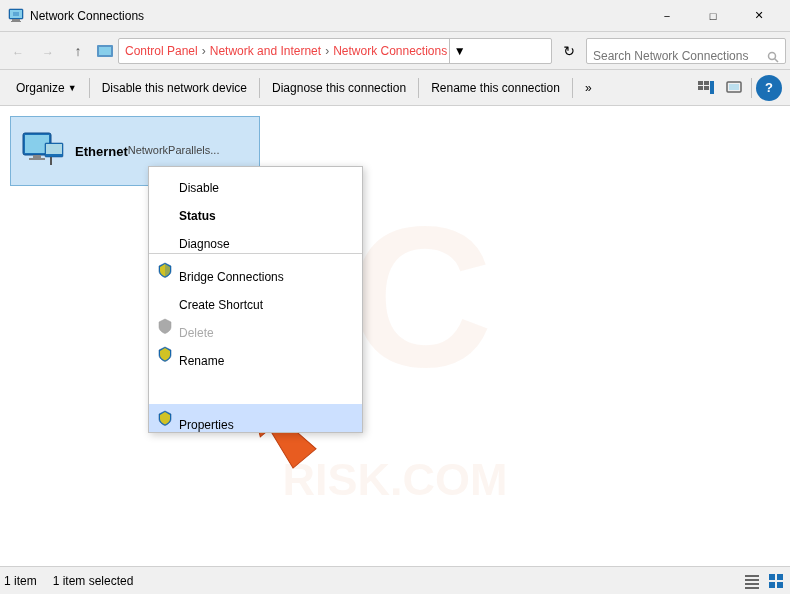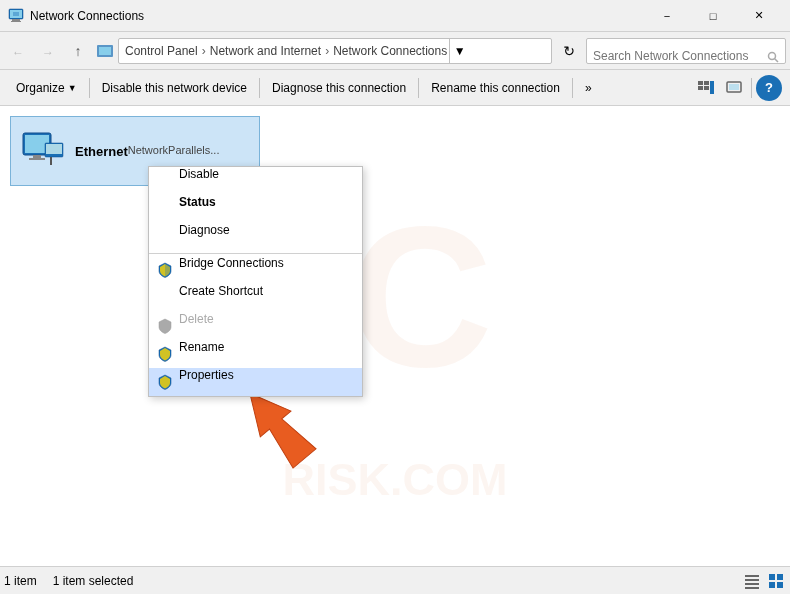--- a/index.html
+++ b/index.html
@@ -76,21 +76,21 @@
       height: 26px;
       background: white;
       border: 1px solid #c0c0c0;
       display: flex;
       align-items: center;
       padding: 0 6px;
       font-size: 12px;
       border-radius: 2px;
     }
     .breadcrumb-separator { margin: 0 4px; color: #666; }
-    .breadcrumb-item { color: #404040; cursor: pointer; }
+    .breadcrumb-item { color: #ef4444; cursor: pointer; }
     .breadcrumb-arrow {
       width: 20px;
       height: 26px;
       display: flex;
       align-items: center;
       justify-content: center;
       cursor: pointer;
       border-left: 1px solid #c0c0c0;
       margin-left: 2px;
     }
@@ -225,29 +225,30 @@
       left: 148px;
       width: 215px;
       background: white;
       border: 1px solid #c0c0c0;
       box-shadow: 2px 2px 8px rgba(0,0,0,0.2);
       z-index: 100;
     }
     .ctx-item {
       height: 28px;
       display: flex;
-      align-items: flex-start;
+      align-items: flex-end;
       padding: 0 12px 0 30px;
       font-size: 12px;
       cursor: pointer;
       position: relative;
       color: #000;
     }
     .ctx-item.highlighted {
       background: #cce0ff;
+      margin-top: 36px;
     }
     .ctx-item.bold { font-weight: bold; }
     .ctx-item.disabled { color: #aaa; cursor: default; }
     .ctx-separator {
       height: 1px;
       background: #d0d0d0;
       margin: 2px 0;
     }
     .ctx-shield {
       position: absolute;

